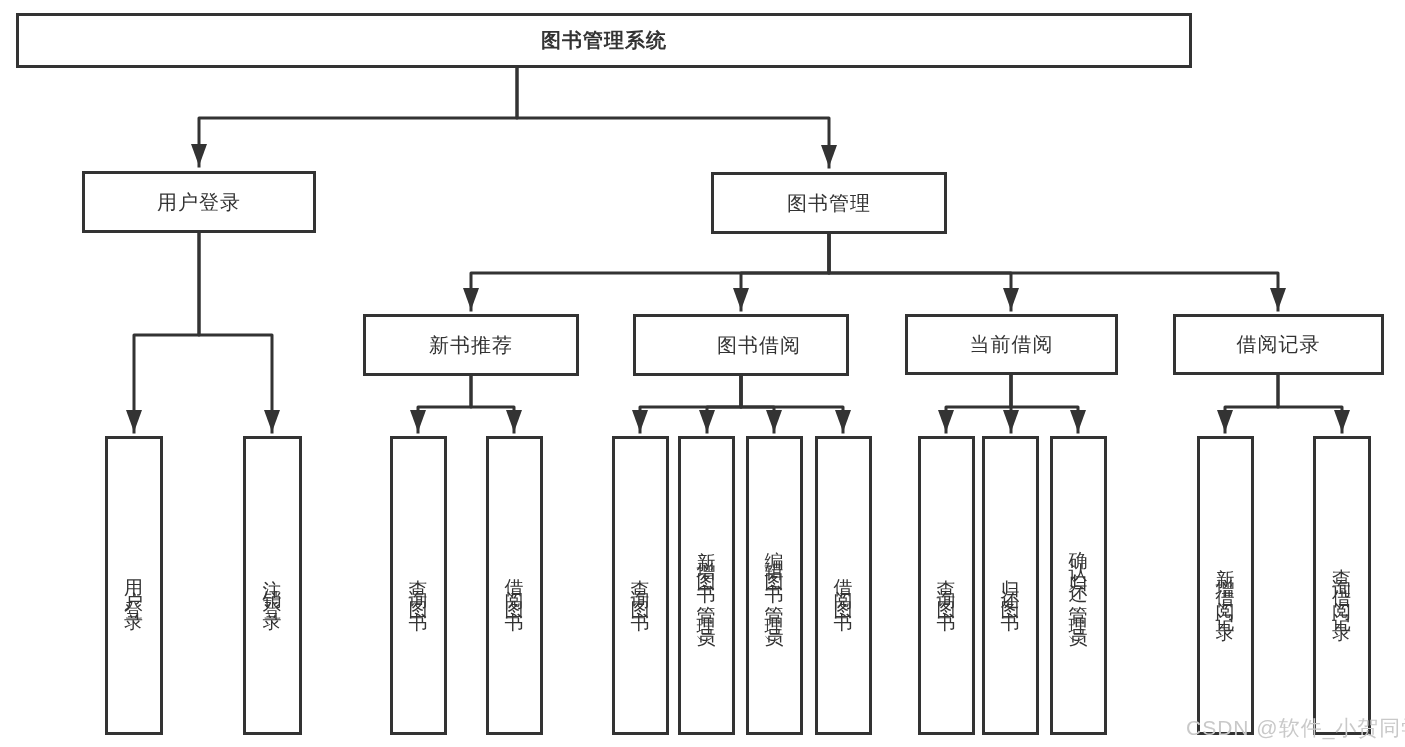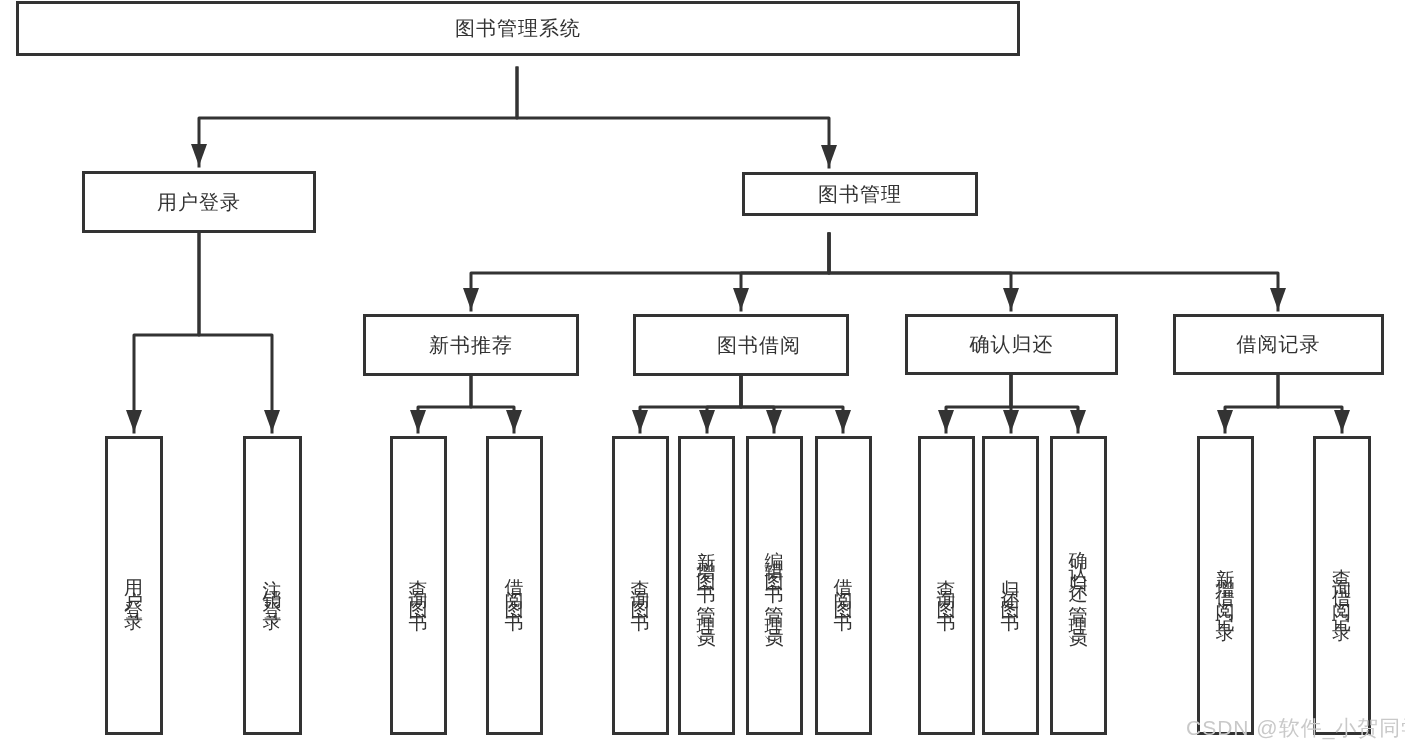--- a/index.html
+++ b/index.html
@@ -99,28 +99,28 @@
     <path class="edge" d="M741,376 V407 H843 V432" marker-end="url(#arrow)"></path>
 
     <path class="edge" d="M1011,375 V407 H946 V432" marker-end="url(#arrow)"></path>
     <path class="edge" d="M1011,375 V432" marker-end="url(#arrow)"></path>
     <path class="edge" d="M1011,375 V407 H1078 V432" marker-end="url(#arrow)"></path>
 
     <path class="edge" d="M1278,375 V407 H1225 V432" marker-end="url(#arrow)"></path>
     <path class="edge" d="M1278,375 V407 H1342 V432" marker-end="url(#arrow)"></path>
   </svg>
 
-  <div class="node h" style="left:16px; top:1px; width:1004px; height:55px;">图书管理系统</div>
+  <div class="node h" style="left:16px; top:13px; width:1176px; height:55px;font-weight:bold;">图书管理系统</div>
 
   <div class="node h" style="left:82px; top:171px; width:234px; height:62px;">用户登录</div>
-  <div class="node h" style="left:742px; top:172px; width:236px; height:44px;">图书管理</div>
+  <div class="node h" style="left:711px; top:172px; width:236px; height:62px;">图书管理</div>
 
   <div class="node h" style="left:363px; top:314px; width:216px; height:62px;font-family:Liberation Serif, serif;">新书推荐</div>
   <div class="node h" style="left:633px; top:314px; width:216px; height:62px;padding-left:36px;">图书借阅</div>
-  <div class="node h" style="left:905px; top:314px; width:213px; height:61px;">确认归还</div>
+  <div class="node h" style="left:905px; top:314px; width:213px; height:61px;">当前借阅</div>
   <div class="node h" style="left:1173px; top:314px; width:211px; height:61px;font-family:Liberation Serif, serif;">借阅记录</div>
 
   <div class="node v" style="left:105px; top:436px; width:58px; height:299px;">
     <span class="vtext">用户登录</span>
   </div>
   <div class="node v" style="left:243px; top:436px; width:59px; height:299px;">
     <span class="vtext">注销登录</span>
   </div>
 
   <div class="node v" style="left:390px; top:436px; width:57px; height:299px;">

